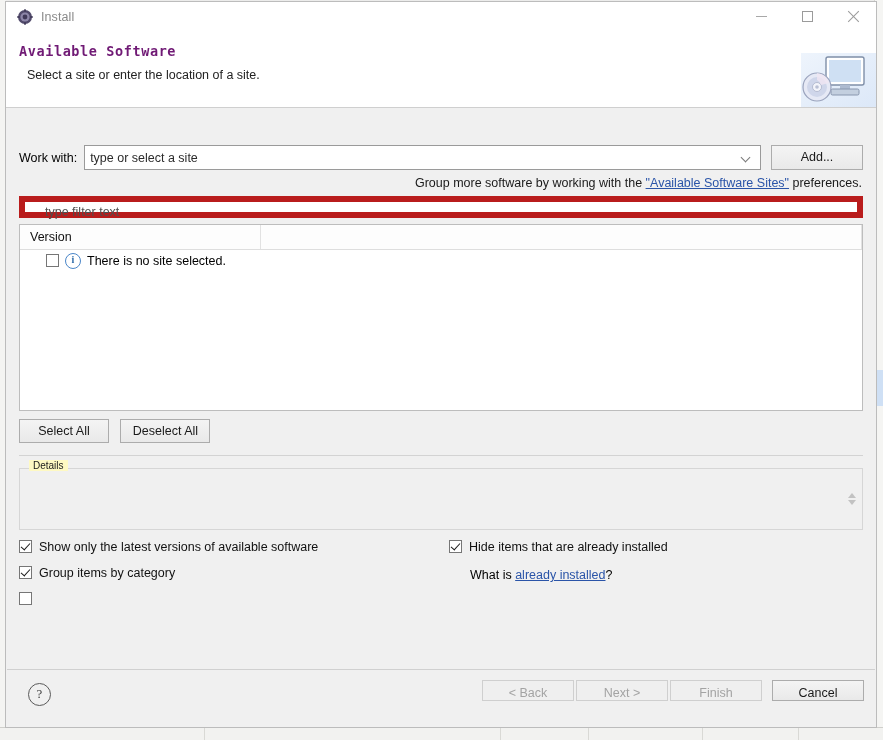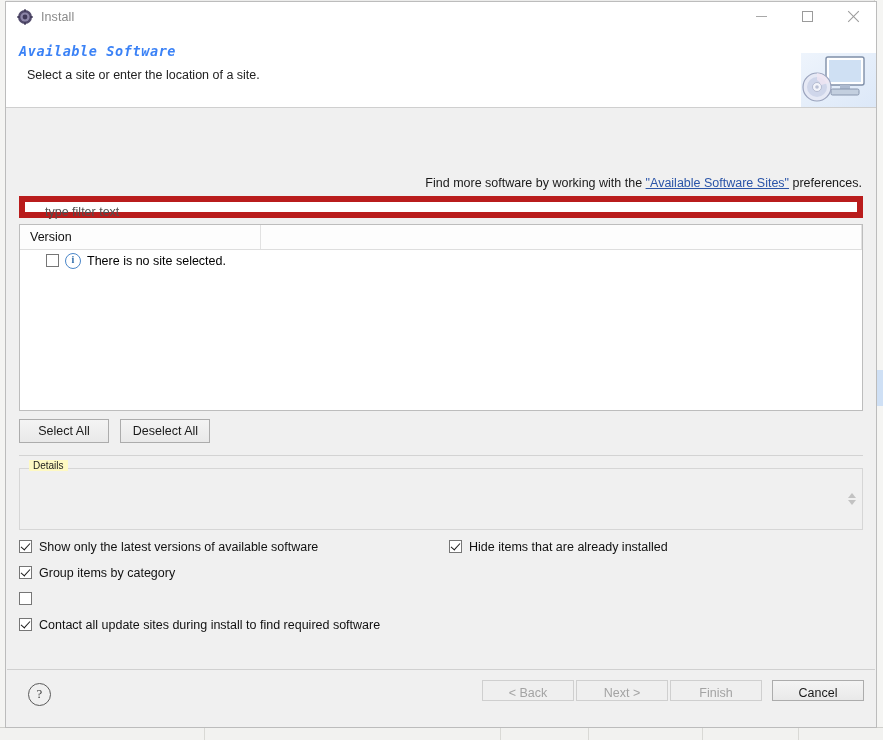--- a/index.html
+++ b/index.html
@@ -151,22 +151,21 @@
     border-bottom: 1px solid #cfcfcf;
   }
   .dlg-header .h-title {
     position: absolute;
     left: 13px;
     top: 12px;
     font-family: "DejaVu Sans Mono", "Liberation Mono", monospace;
     font-weight: bold;
     font-size: 13.5px;
     letter-spacing: .6px;
-    color: #3b82f6;
-    font-style: italic;
+    color: #701a75;
   }
   .dlg-header .h-sub {
     position: absolute;
     left: 21px;
     top: 37px;
     font-size: 12.5px;
     color: #222;
   }
   .banner {
     position: absolute;
@@ -562,23 +561,31 @@
           <circle cx="24" cy="34" r="4.5" fill="#f3f4fa" stroke="#a9b1c8" stroke-width="0.8"></circle>
           <circle cx="24" cy="34" r="1.8" fill="#b9c0d4"></circle>
           <path d="M24 20 A14 14 0 0 1 36 30 L28 32 A7 7 0 0 0 24 27 Z" fill="#f0e6f2" opacity="0.8"></path>
         </g>
       </svg>
     </div>
   </div>
 
   <div class="dlg-body">
 
+    <div class="row-workwith">
+      <span class="lbl-workwith">Work with:</span>
+      <div class="combo">
+        <span class="combo-text">type or select a site</span>
+        <span class="chev"></span>
+      </div>
+      <div class="btn btn-add">Add...</div>
+    </div>
 
     <div class="hint-line">
-      <span>Find more software by working with the </span><span class="link">"Available Software Sites"</span><span> preferences.</span>
+      <span>Group more software by working with the </span><span class="link">"Available Software Sites"</span><span> preferences.</span>
     </div>
 
     <div class="filter-box">type filter text</div>
 
     <div class="table">
       <div class="thead">
         <div class="th th-version">Version</div>
         <div class="th th-blank"></div>
       </div>
       <div class="trow">
@@ -609,29 +616,28 @@
           <span class="cb checked"></span>
           <span class="opt-label">Show only the latest versions of available software</span>
         </div>
         <div class="opt">
           <span class="cb checked"></span>
           <span class="opt-label">Group items by category</span>
         </div>
         <div class="opt">
           <span class="cb"></span>
         </div>
-        <div class="opt">
-          <span class="cb checked"></span>
-          <span class="opt-label">Contact all update sites during install to find required software</span>
-        </div>
       </div>
       <div class="opt-col-right">
         <div class="opt">
           <span class="cb checked"></span>
           <span class="opt-label">Hide items that are already installed</span>
+        </div>
+        <div class="whatis">
+          <span>What is </span><span class="link">already installed</span><span>?</span>
         </div>
       </div>
     </div>
 
     <div class="bottom-sep"></div>
     <div class="bottom-bar">
       <div class="help-btn">?</div>
       <div class="nav-buttons">
         <div class="btn btn-nav disabled">&lt; Back</div>
         <div class="btn btn-nav disabled">Next &gt;</div>

